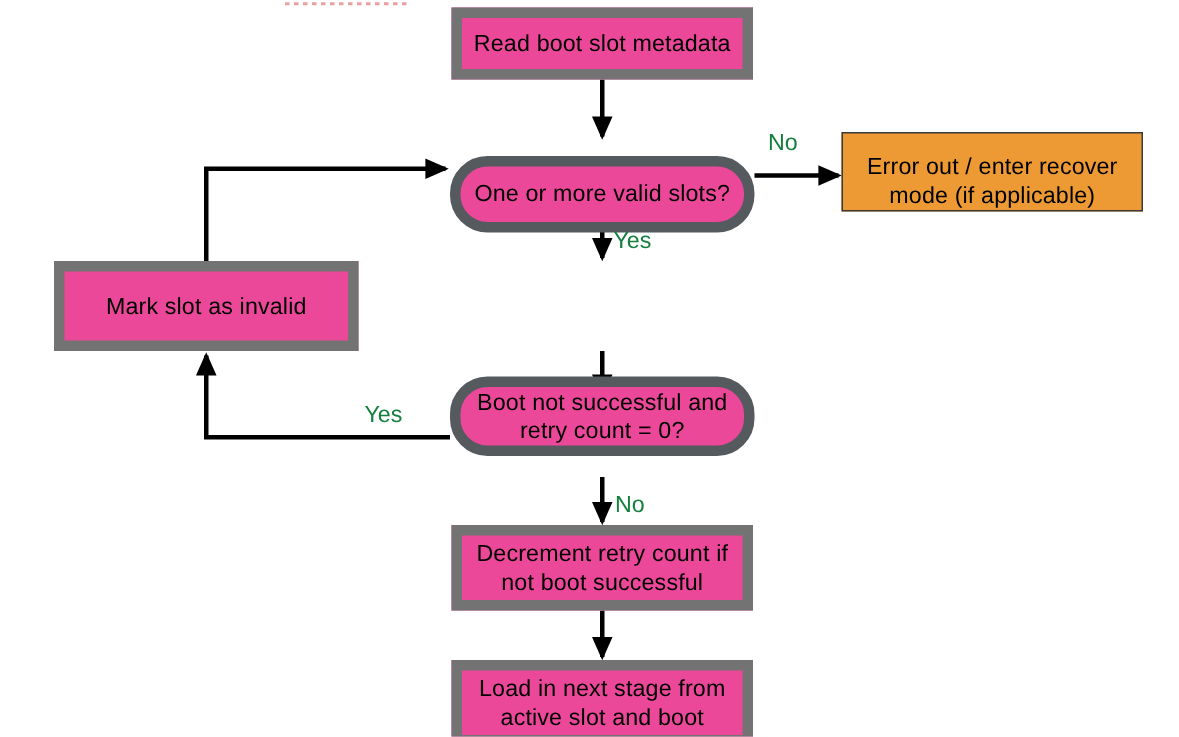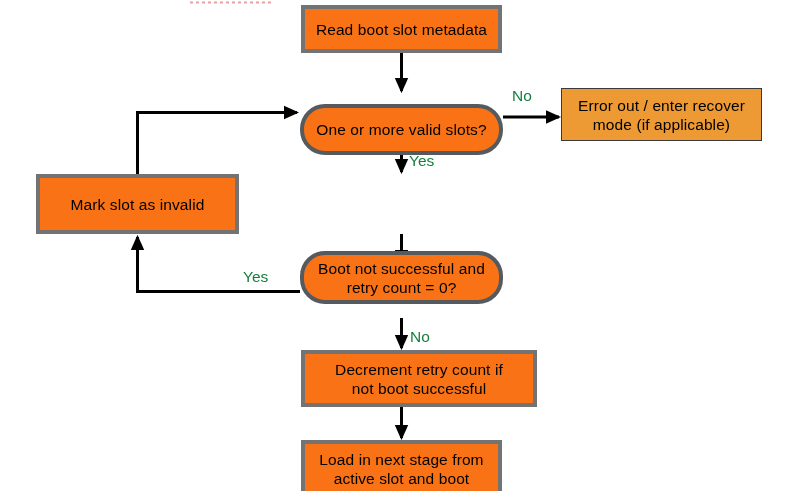--- a/index.html
+++ b/index.html
@@ -30,22 +30,22 @@
     position: absolute;
     box-sizing: border-box;
     display: flex;
     align-items: center;
     justify-content: center;
     text-align: center;
     color: #000000;
     font-size: 15.5px;
     line-height: 19px;
     letter-spacing: 0.1px;
-    border: 4px solid #737373;
-    background: #f97316;
+    border: 7px solid #737373;
+    background: #ec4899;
     z-index: 2;
   }
   .node .node-label {
     display: block;
     white-space: pre-line;
     padding: 0 6px;
   }
   .node.process {
     border-radius: 0;
     box-shadow: 0 0 0 0 rgba(0,0,0,0);
@@ -100,36 +100,36 @@
   </svg>
 
   <div class="node process" style="left:301px; top:5px; width:201px; height:48px;">
     <span class="node-label">Read boot slot metadata</span>
   </div>
 
   <div class="node decision" style="left:300px; top:104px; width:203px; height:51px;">
     <span class="node-label">One or more valid slots?</span>
   </div>
 
-  <div class="node terminator-error" style="left:561px; top:88px; width:201px; height:53px;">
+  <div class="node terminator-error" style="left:561px; top:88px; width:201px; height:53px;align-items:flex-end;">
     <span class="node-label">Error out / enter recover
 mode (if applicable)</span>
   </div>
 
   <div class="node process" style="left:36px; top:174px; width:203px; height:60px;align-items:center;">
     <span class="node-label">Mark slot as invalid</span>
   </div>
 
 
   <div class="node decision" style="left:300px; top:251px; width:203px; height:53px;">
     <span class="node-label">Boot not successful and
 retry count = 0?</span>
   </div>
 
-  <div class="node process" style="left:301px; top:350px; width:236px; height:57px;justify-content:center;">
+  <div class="node process" style="left:301px; top:350px; width:201px; height:57px;justify-content:center;">
     <span class="node-label">Decrement retry count if
 not boot successful</span>
   </div>
 
   <div class="node process" style="left:301px; top:440px; width:201px; height:57px;">
     <span class="node-label">Load in next stage from
 active slot and boot</span>
   </div>
 
   <div class="edge-label" style="left:512px; top:87px;">No</div>

